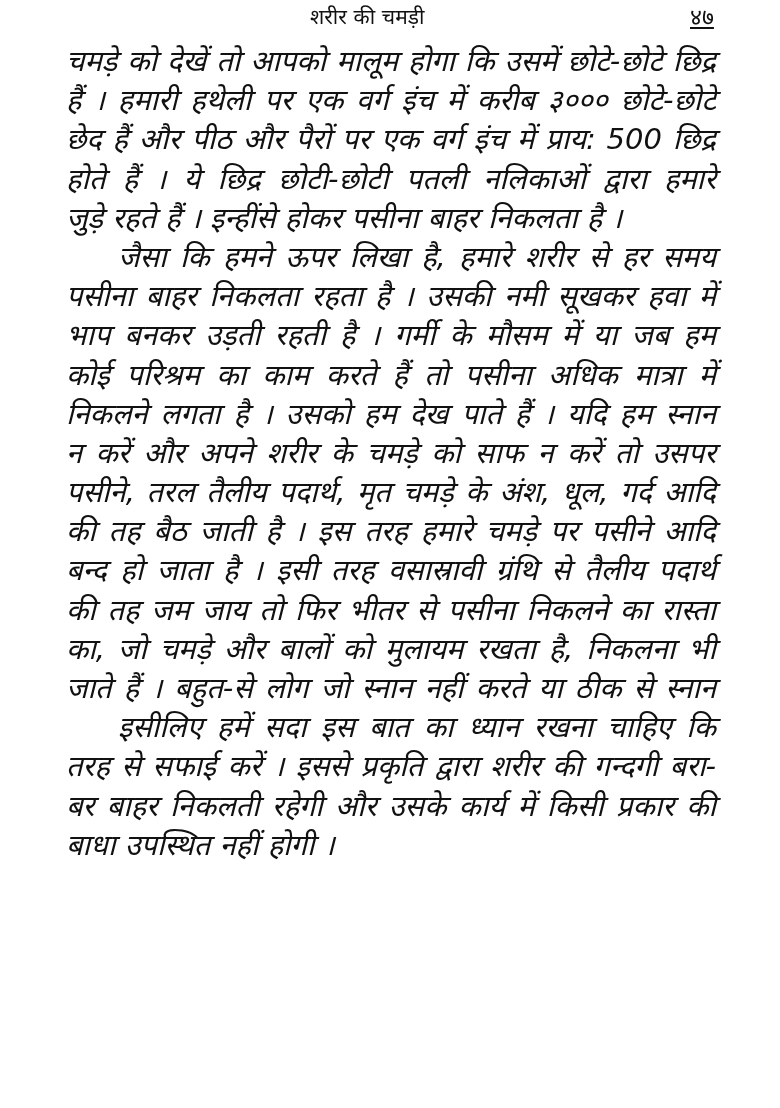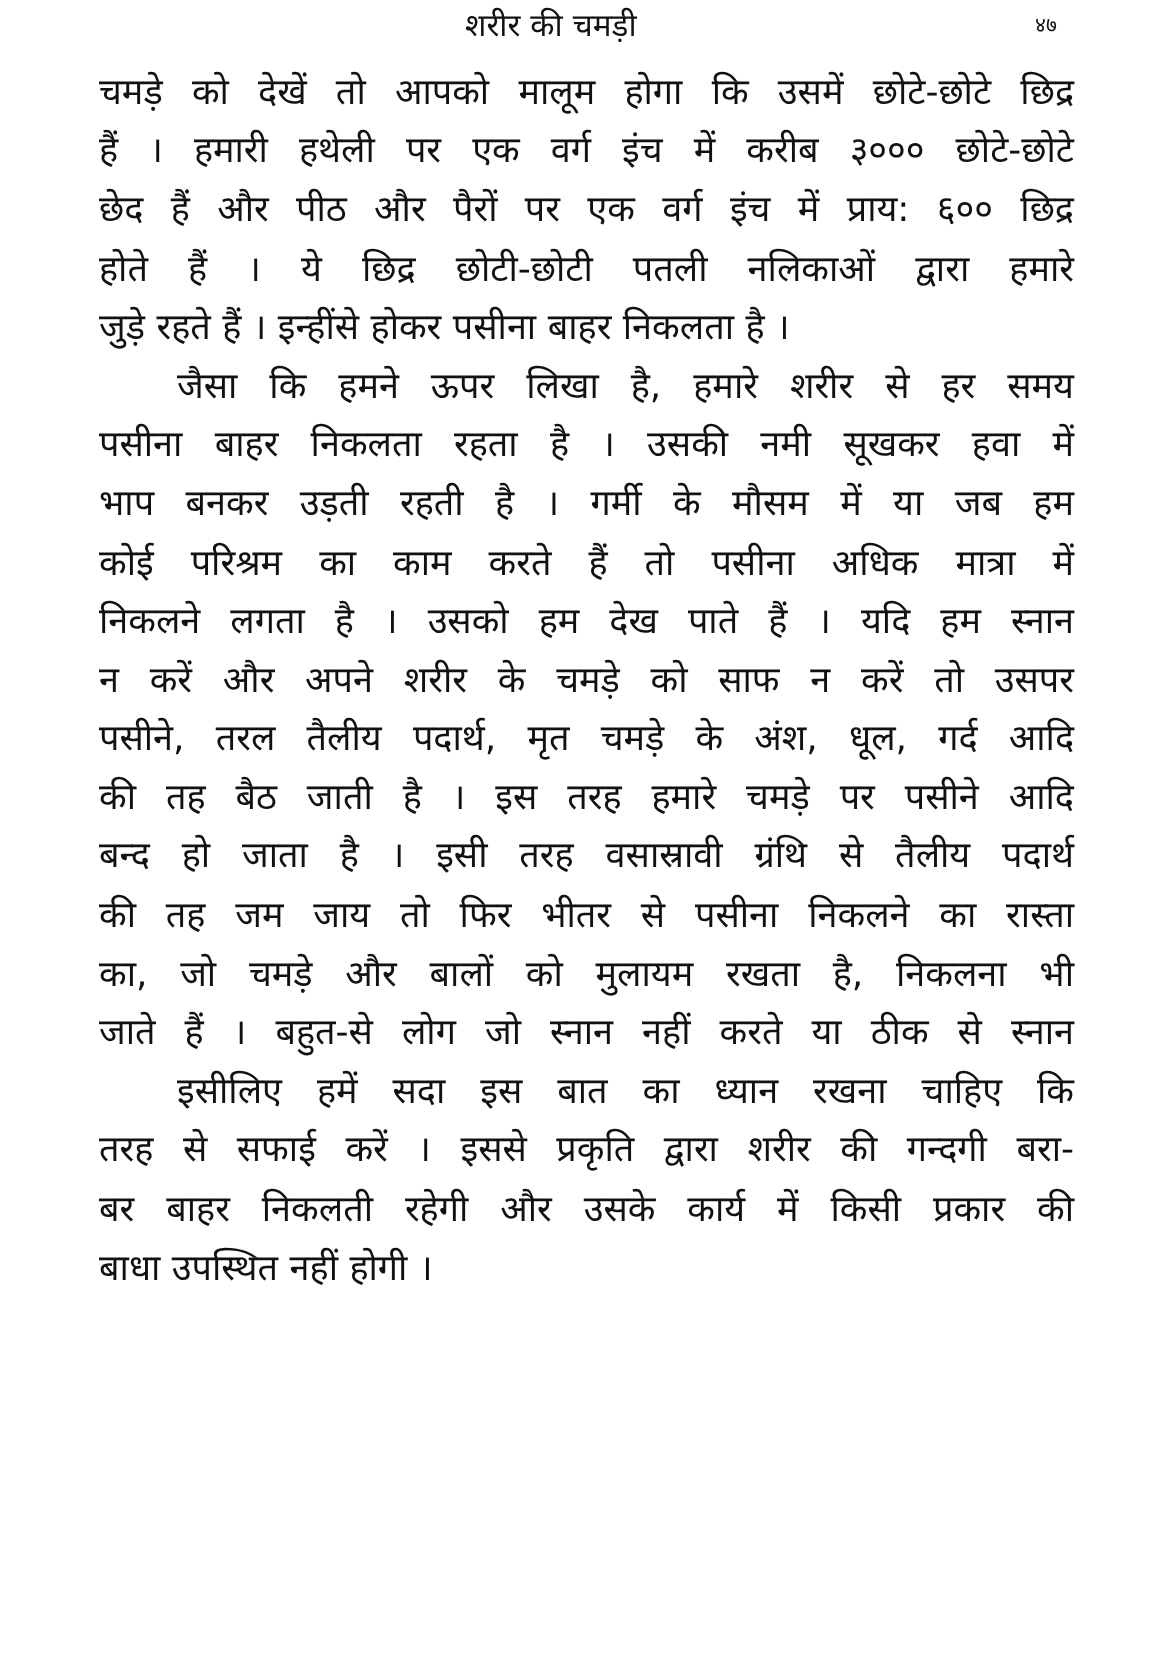--- a/index.html
+++ b/index.html
@@ -32,38 +32,40 @@
       left: 310px;
       top: 2px;
       font-size: 21px;
       line-height: 30px;
       white-space: nowrap;
     }
     .page-number {
       position: absolute;
       left: 690px;
       top: 2px;
-      font-size: 14px;
+      font-size: 23px;
       line-height: 30px;
       white-space: nowrap;
+      text-decoration: underline;
     }
     .body-text {
       position: absolute;
       left: 66px;
       top: 42px;
       width: 650px;
     }
     .line {
       height: 39.2px;
-      font-size: 24px;
+      font-size: 29px;
       line-height: 39.2px;
       white-space: nowrap;
       text-align: justify;
       text-align-last: justify;
       overflow: visible;
+      font-style: italic;
     }
     .line.last {
       text-align-last: left;
     }
     .line.indent {
       padding-left: 52px;
     }
   </style>
 </head>
 <body>
@@ -73,21 +75,21 @@
   <div class="running-head">
     <span class="running-title">शरीर की चमड़ी</span>
     <span class="page-number">४७</span>
   </div>
 
   <div class="body-text">
 
     <div>
       <div class="line">चमड़े को देखें तो आपको मालूम होगा कि उसमें छोटे-छोटे छिद्र</div>
       <div class="line">हैं । हमारी हथेली पर एक वर्ग इंच में करीब ३००० छोटे-छोटे</div>
-      <div class="line">छेद हैं और पीठ और पैरों पर एक वर्ग इंच में प्राय: ६०० छिद्र</div>
+      <div class="line">छेद हैं और पीठ और पैरों पर एक वर्ग इंच में प्राय: 500 छिद्र</div>
       <div class="line">होते हैं । ये छिद्र छोटी-छोटी पतली नलिकाओं द्वारा हमारे</div>
       <div class="line last">जुड़े रहते हैं । इन्हींसे होकर पसीना बाहर निकलता है ।</div>
     </div>
 
     <div>
       <div class="line indent">जैसा कि हमने ऊपर लिखा है, हमारे शरीर से हर समय</div>
       <div class="line">पसीना बाहर निकलता रहता है । उसकी नमी सूखकर हवा में</div>
       <div class="line">भाप बनकर उड़ती रहती है । गर्मी के मौसम में या जब हम</div>
       <div class="line">कोई परिश्रम का काम करते हैं तो पसीना अधिक मात्रा में</div>
       <div class="line">निकलने लगता है । उसको हम देख पाते हैं । यदि हम स्नान</div>

